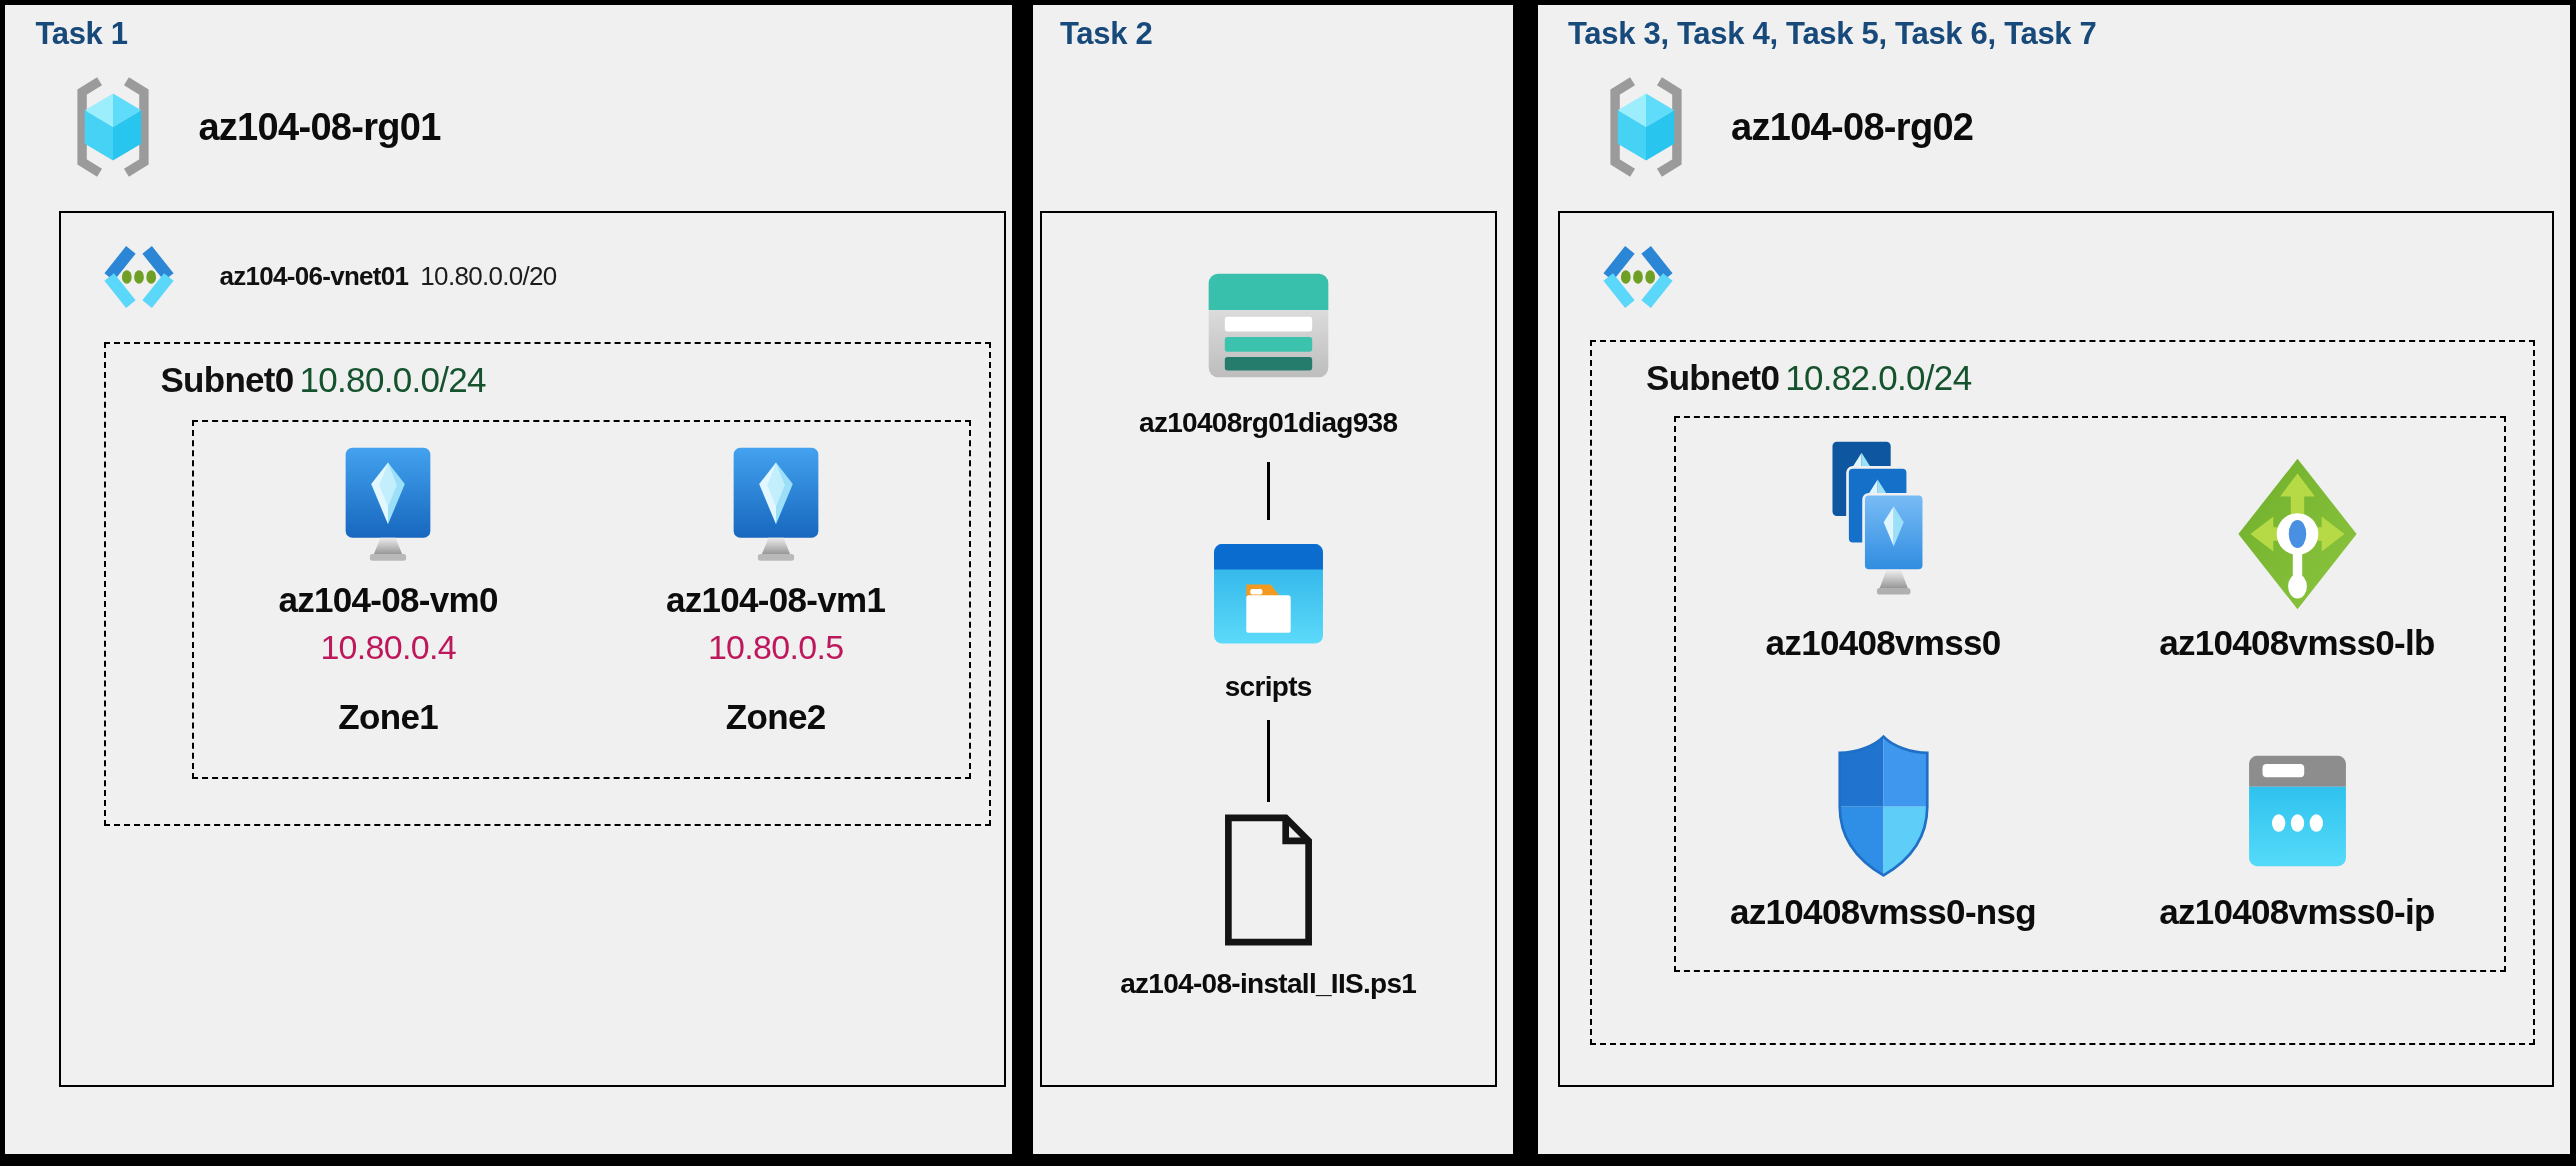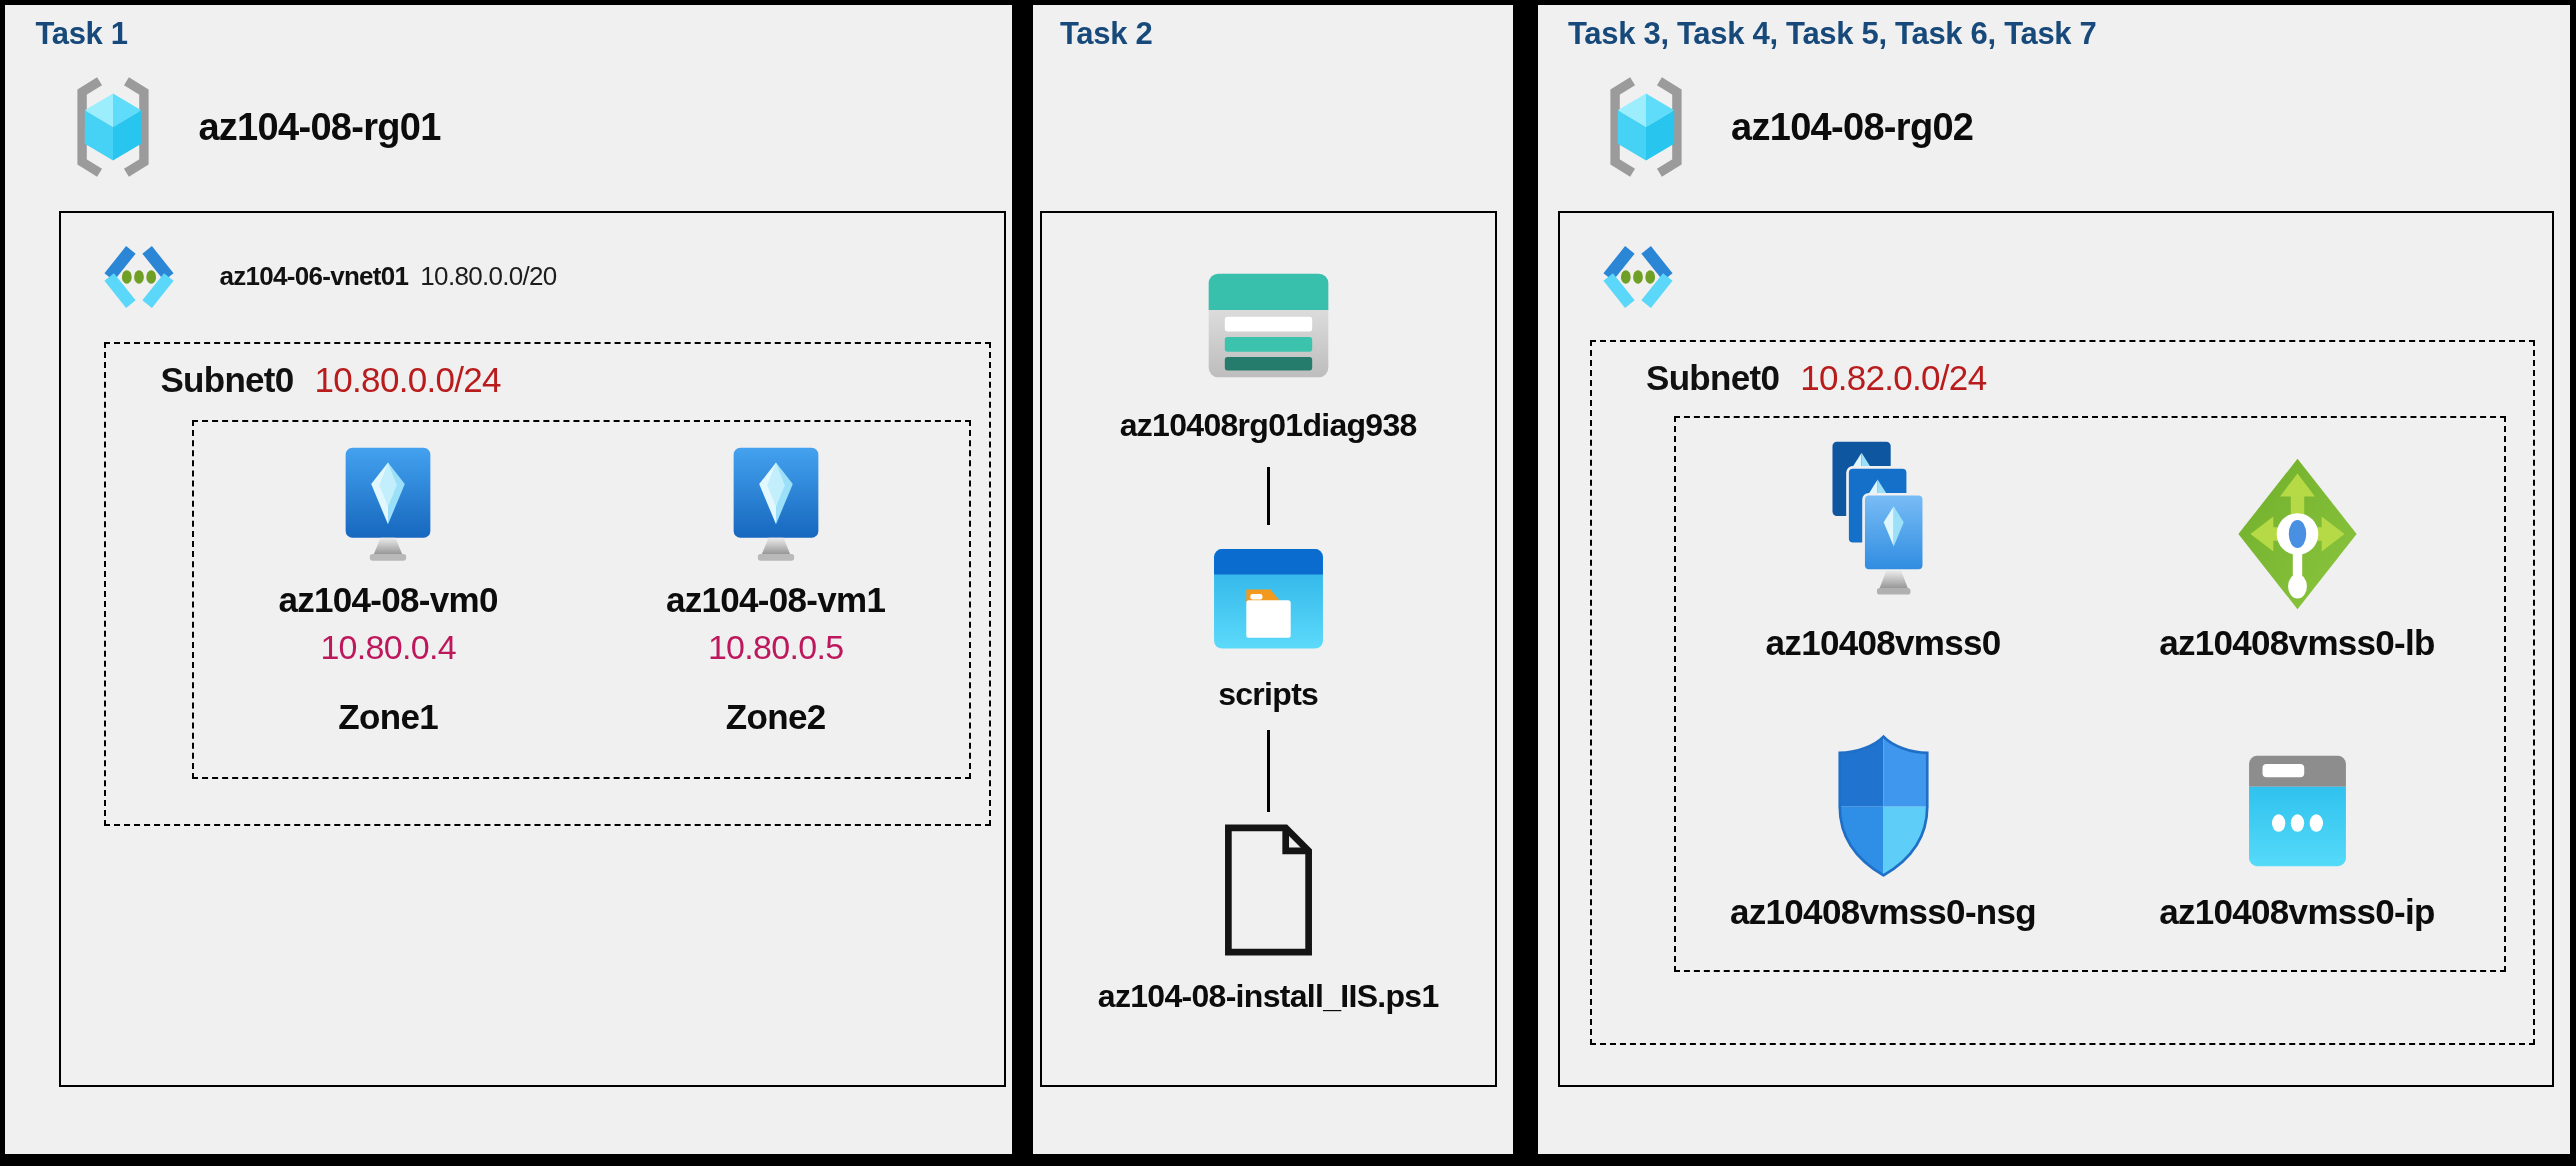--- a/index.html
+++ b/index.html
@@ -30,21 +30,21 @@
   .vnet-label .nm { font-weight:bold; }
   .vnet-label .cidr { font-weight:normal; margin-left:12px; color:#1c1c1c; }
 
   .subnet-box { position:absolute; border:2.7px dashed #000; }
   .p1 .subnet-box { left:43px; top:129px; width:887px; height:484px; }
   .p3 .subnet-box { left:30px; top:127px; width:945px; height:705px; }
 
   .subnet-label { position:absolute; left:54px; top:16px; font-size:35px; color:#111;
                   letter-spacing:-0.7px; white-space:nowrap; }
   .subnet-label .nm { font-weight:bold; }
-  .subnet-label .cidr { font-weight:normal; margin-left:21px; color:#b91c1c; }
+  .subnet-label .cidr { font-weight:normal; margin-left:6px; color:#14532d; }
 
   .inner-box { position:absolute; border:2.7px dashed #000; }
   .p1 .inner-box { left:86px; top:76px; width:779px; height:359px; }
   .p3 .inner-box { left:82px; top:74px; width:832px; height:556px; }
 
   .vm-grid { position:absolute; inset:0; display:flex; justify-content:space-around; }
   .vm-cell { width:46%; display:flex; flex-direction:column; align-items:center; }
   .vm-cell svg { width:96px; height:117px; margin-top:23px; }
   .res-name { margin-top:17.5px; font-size:35px; font-weight:bold; color:#0c0c0c;
               letter-spacing:-0.7px; white-space:nowrap; }
@@ -63,21 +63,21 @@
   .r2 .icon-slot { height:177px; }
   .res-cell .res-name { margin-top:10.8px; }
   .svg-vmss { width:136px; height:178px; }
   .svg-lb   { width:129px; height:156px; }
   .svg-nsg  { width:109px; height:150px; }
   .svg-ip   { width:113px; height:136px; }
 
   .content-box { position:absolute; left:6.7px; top:206px; width:457px; height:876px;
                  border:2.7px solid #000; display:flex; flex-direction:column; align-items:center; }
   .svg-storage { width:125px; height:109px; margin-top:58px; }
-  .flow-label  { font-size:32px; font-weight:bold; color:#0c0c0c; letter-spacing:-0.7px; white-space:nowrap; }
+  .flow-label  { font-size:28px; font-weight:bold; color:#0c0c0c; letter-spacing:-0.7px; white-space:nowrap; }
   .sa-label    { margin-top:27px; }
   .connector   { width:2.7px; background:#000; }
   .conn1 { height:58px;  margin-top:23px; }
   .conn2 { height:82px; margin-top:17.5px; }
   .svg-folder { width:117px; height:117px; margin-top:16px; }
   .scripts-label { margin-top:17.5px; }
   .svg-file { width:107px; height:136px; margin-top:9.4px; }
   .file-label { margin-top:20px; }
 </style>
 </head>

